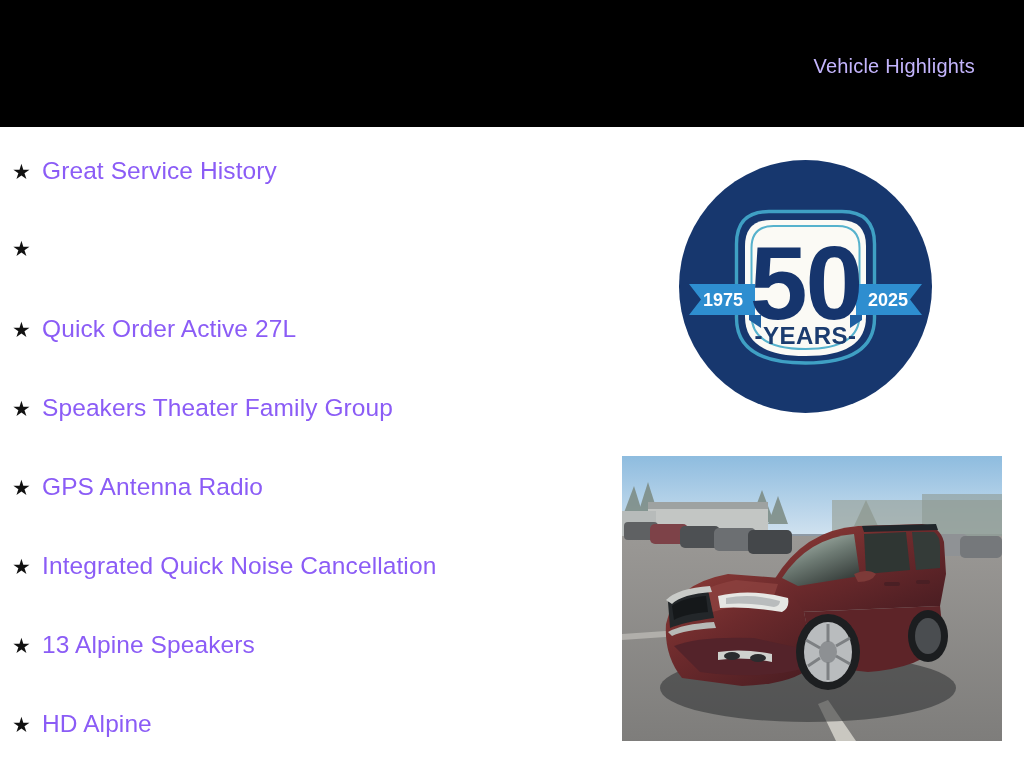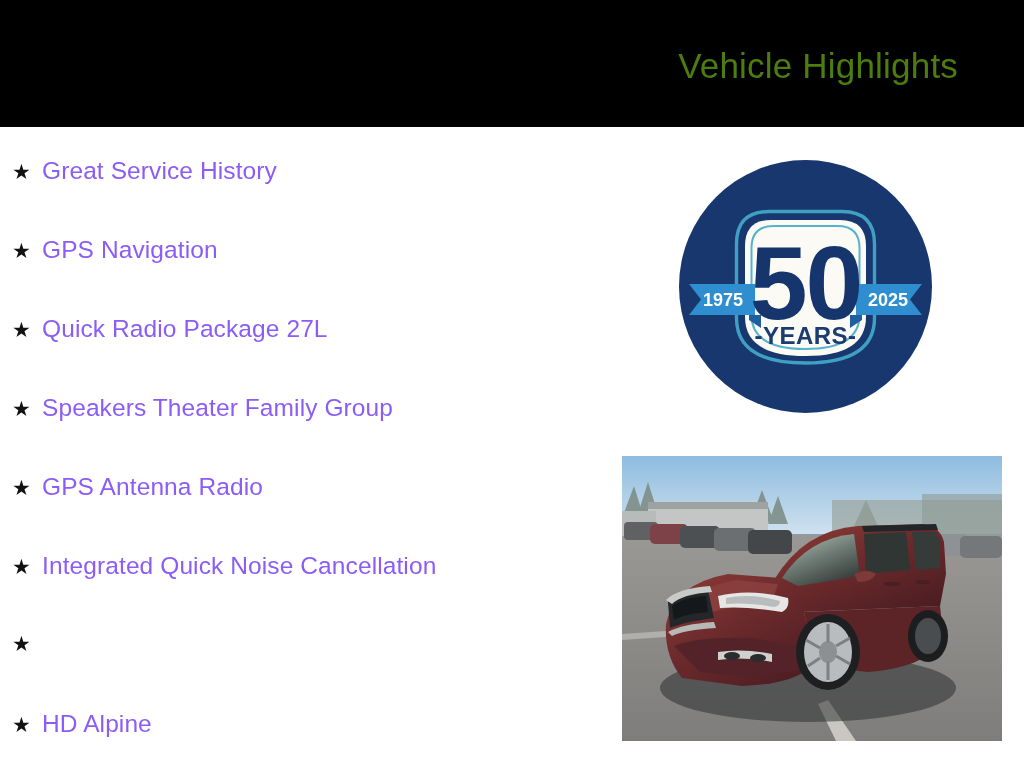--- a/index.html
+++ b/index.html
@@ -28,24 +28,24 @@
   .header-band {
     position: absolute;
     left: 0;
     top: 0;
     width: 1024px;
     height: 127px;
     background: #000000;
   }
   .header-title {
     position: absolute;
-    right: 66px;
+    right: 49px;
     top: 50px;
-    color: #4d7c0f;
-    font-size: 35px;
+    color: #c4b5fd;
+    font-size: 20px;
     font-weight: 400;
     letter-spacing: 0.2px;
     line-height: 32px;
     white-space: nowrap;
     text-align: right;
   }
 
   
   .highlights {
     position: absolute;
@@ -120,40 +120,40 @@
     <div class="header-title">Vehicle Highlights</div>
   </div>
 
   <ul class="highlights">
     <li class="highlight-item" style="top:32px;">
       <span class="bullet-star">★</span>
       <span class="highlight-label">Great Service History</span>
     </li>
     <li class="highlight-item" style="top:111px;">
       <span class="bullet-star">★</span>
-      <span class="highlight-label">GPS Navigation</span>
     </li>
     <li class="highlight-item" style="top:190px;">
       <span class="bullet-star">★</span>
-      <span class="highlight-label">Quick Radio Package 27L</span>
+      <span class="highlight-label">Quick Order Active 27L</span>
     </li>
     <li class="highlight-item" style="top:269px;">
       <span class="bullet-star">★</span>
       <span class="highlight-label">Speakers Theater Family Group</span>
     </li>
     <li class="highlight-item" style="top:348px;">
       <span class="bullet-star">★</span>
       <span class="highlight-label">GPS Antenna Radio</span>
     </li>
     <li class="highlight-item" style="top:427px;">
       <span class="bullet-star">★</span>
       <span class="highlight-label">Integrated Quick Noise Cancellation</span>
     </li>
     <li class="highlight-item" style="top:506px;">
       <span class="bullet-star">★</span>
+      <span class="highlight-label">13 Alpine Speakers</span>
     </li>
     <li class="highlight-item" style="top:585px;">
       <span class="bullet-star">★</span>
       <span class="highlight-label">HD Alpine</span>
     </li>
   </ul>
 
   <div class="badge-wrap">
     <svg viewBox="0 0 253 253" xmlns="http://www.w3.org/2000/svg">
 

